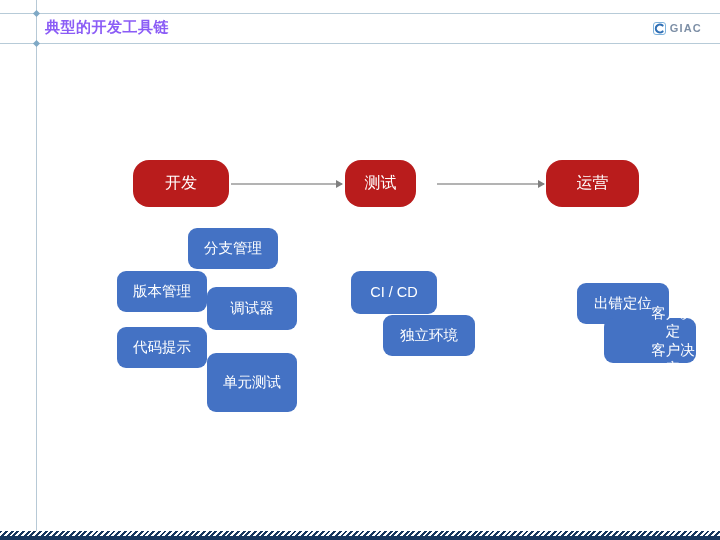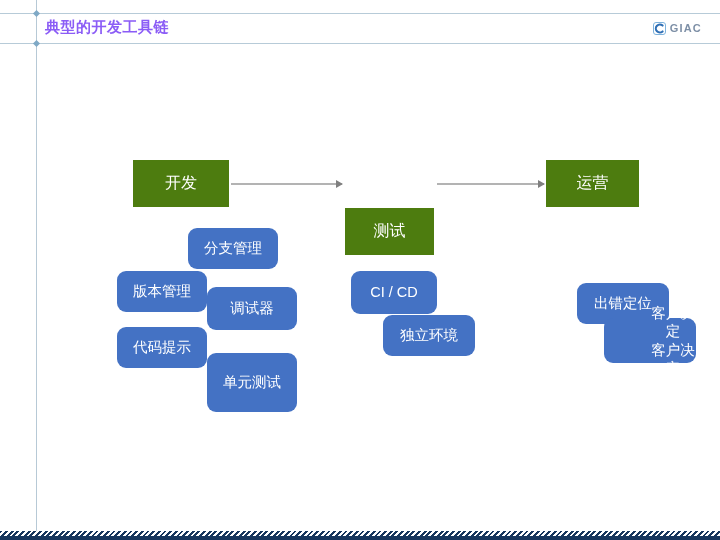--- a/index.html
+++ b/index.html
@@ -89,22 +89,22 @@
     align-items: center;
     justify-content: center;
     text-align: center;
     font-size: 15px;
     line-height: 1.15;
     box-sizing: border-box;
     user-select: none;
   }
   .node.main {
     font-size: 16px;
-    border-radius: 0;
-    background: #4d7c0f;
+    border-radius: 16px;
+    background: #b91c1c;
   }
   .node.sub {
     font-size: 14.5px;
   }
   .node.two-line { line-height: 1.25; padding-left: 46px; }
 
   
   .arrow {
     position: absolute;
     height: 2px;
@@ -172,21 +172,21 @@
         <path d="M9.6 3.6 A4 4 0 1 0 9.6 9.4" fill="none" stroke="#2f6fb5" stroke-width="2.1" stroke-linecap="round"></path>
       </svg>
     </span>
     <span class="logo-text">GIAC</span>
   </div>
 
   <div class="arrow" style="left:231px; top:183px; width:111px;"></div>
   <div class="arrow" style="left:437px; top:183px; width:107px;"></div>
 
   <div class="node main" style="left:133px; top:160px; width:96px; height:47px;">开发</div>
-  <div class="node main" style="left:345px; top:160px; width:89px; height:47px;margin-top:48px;">测试</div>
+  <div class="node main" style="left:345px; top:160px; width:71px; height:47px;">测试</div>
   <div class="node main" style="left:546px; top:160px; width:93px; height:47px;">运营</div>
 
   <div class="node sub" style="left:188px; top:228px; width:90px; height:41px;">分支管理</div>
   <div class="node sub" style="left:117px; top:271px; width:90px; height:41px;">版本管理</div>
   <div class="node sub" style="left:207px; top:287px; width:90px; height:43px;">调试器</div>
   <div class="node sub" style="left:117px; top:327px; width:90px; height:41px;">代码提示</div>
   <div class="node sub" style="left:207px; top:353px; width:90px; height:59px;">单元测试</div>
 
   <div class="node sub" style="left:351px; top:271px; width:86px; height:43px;">CI / CD</div>
   <div class="node sub" style="left:383px; top:315px; width:92px; height:41px;">独立环境</div>

